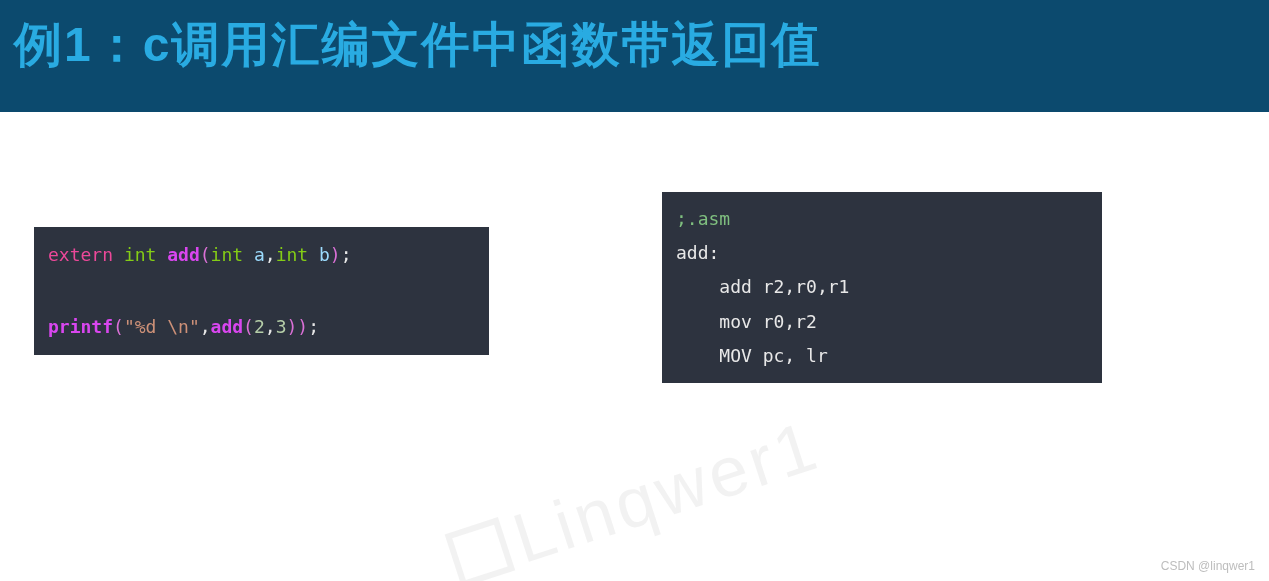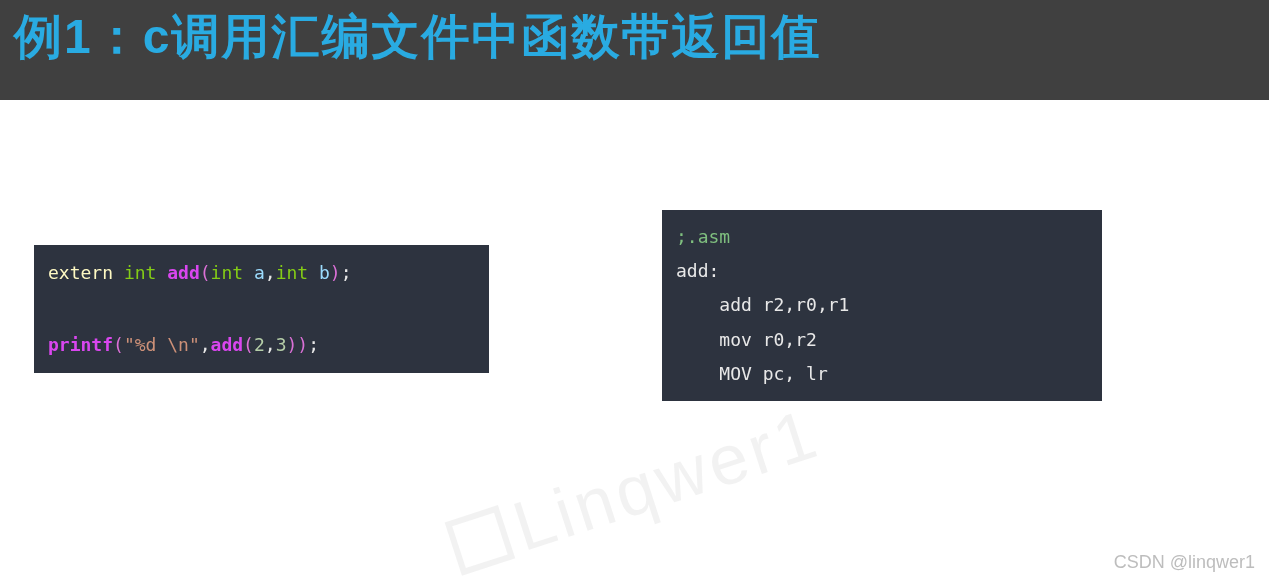--- a/index.html
+++ b/index.html
@@ -5,60 +5,59 @@
   * { box-sizing: border-box; margin: 0; padding: 0; }
   body {
     width: 1269px;
     height: 581px;
     background: #ffffff;
     font-family: "Microsoft YaHei", "PingFang SC", sans-serif;
     position: relative;
     overflow: hidden;
   }
   .header {
-    background: #404040;
-    padding: 8px 14px 20px 14px;
-    height: 100px;
+    background: #0c4a6e;
+    padding: 16px 14px 20px 14px;
+    height: 112px;
   }
   .title {
     color: #29abe2;
     font-size: 48px;
     font-weight: 900;
     letter-spacing: 2px;
     line-height: 1.2;
   }
   .content {
     position: relative;
     width: 100%;
   }
   .code-block {
     background: #2d333f;
     color: #d4d4d4;
     font-family: "Consolas", "Monaco", monospace;
     font-size: 18px;
     line-height: 2.0;
     white-space: pre;
-    margin-top: 30px;
   }
   .code-left {
     position: absolute;
     left: 34px;
     top: 115px;
     width: 455px;
     padding: 10px 14px;
   }
   .code-right {
     position: absolute;
     left: 662px;
     top: 80px;
     width: 440px;
     padding: 10px 14px;
     line-height: 1.9;
   }
-  .kw-extern { color: #fef9c3; }
+  .kw-extern { color: #ec4899; }
   .kw-type   { color: #84cc16; }
   .fn        { color: #d946ef; font-weight: bold; }
   .paren     { color: #da70d6; }
   .param     { color: #9cdcfe; }
   .str       { color: #ce9178; }
   .num       { color: #b5cea8; }
   .txt       { color: #e8e8e8; }
   .cmt       { color: #7fbf7f; }
   .notes {
     position: absolute;
@@ -85,21 +84,21 @@
   }
   .wm-square {
     width: 56px; height: 56px;
     border: 6px solid rgba(150,150,150,0.12);
     display: inline-block;
   }
   .footer {
     position: absolute;
     right: 14px;
     bottom: 8px;
-    font-size: 18px;
+    font-size: 12px;
     color: #bdbdbd;
   }
 </style>
 </head>
 <body>
 
 <div class="header">
   <div class="title">例1：c调用汇编文件中函数带返回值</div>
 </div>
 

